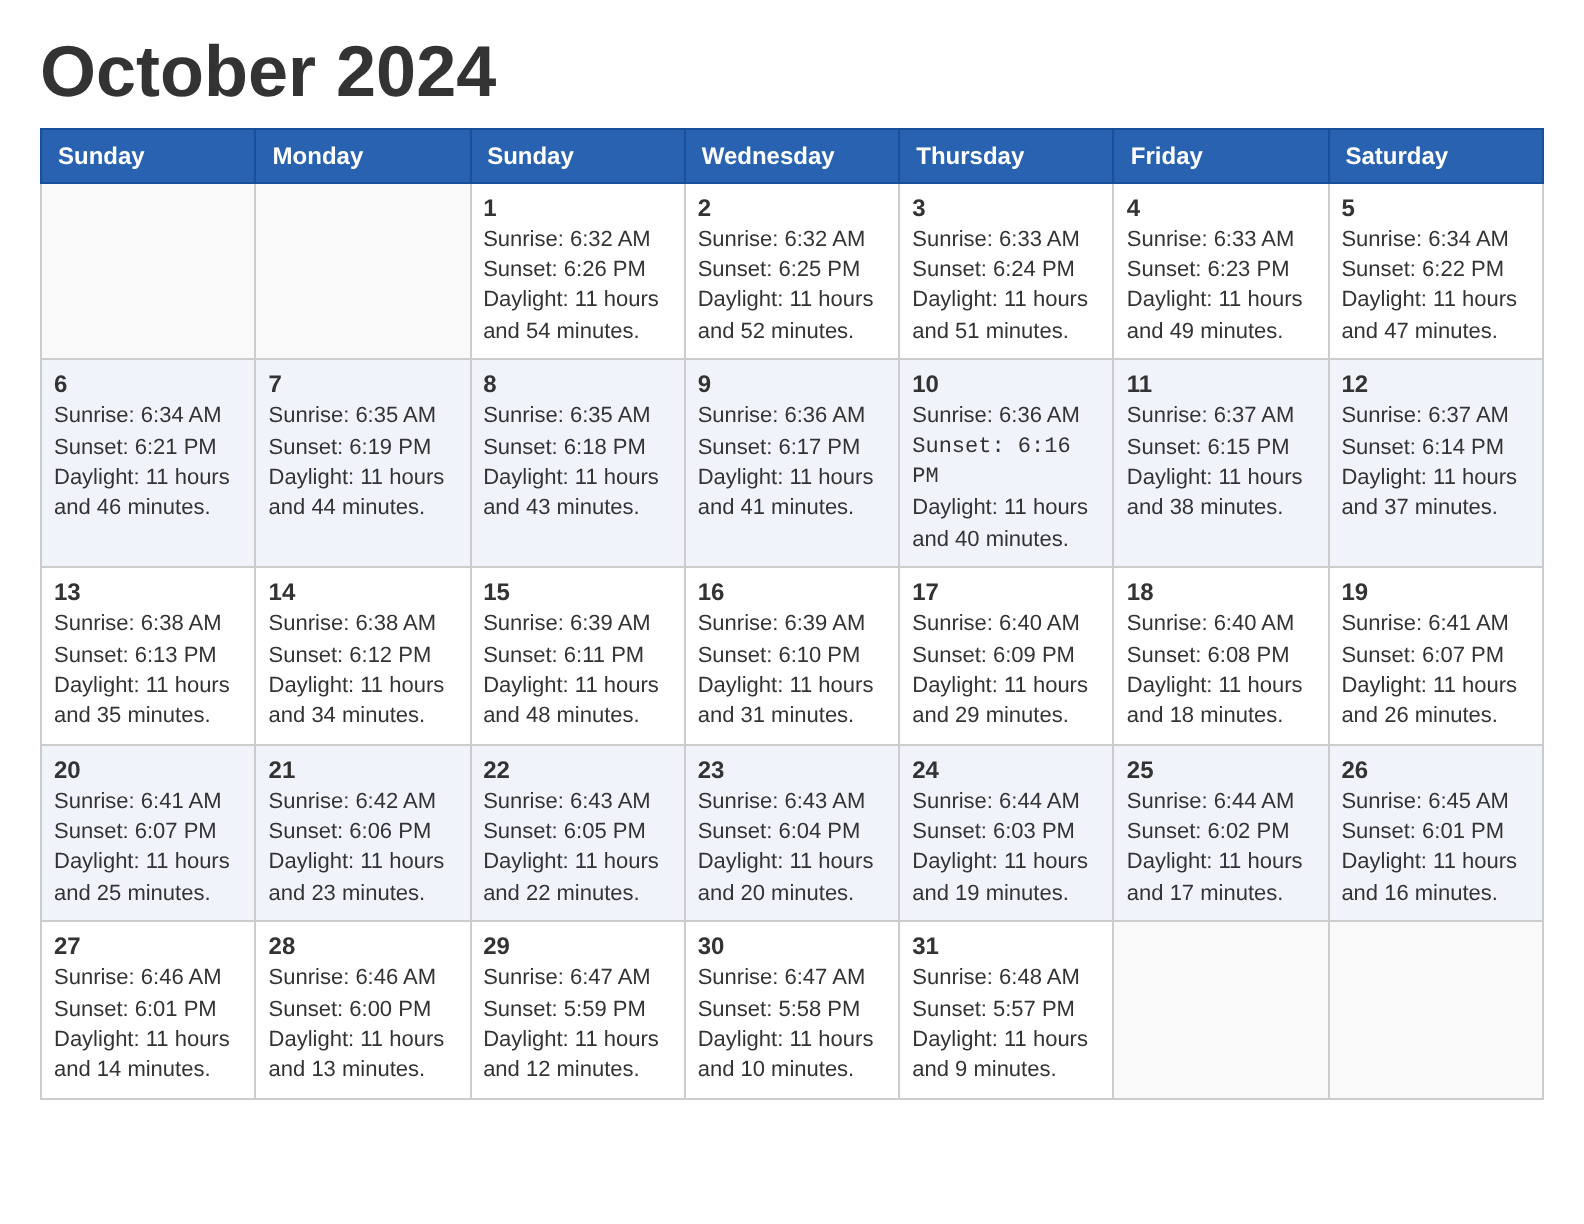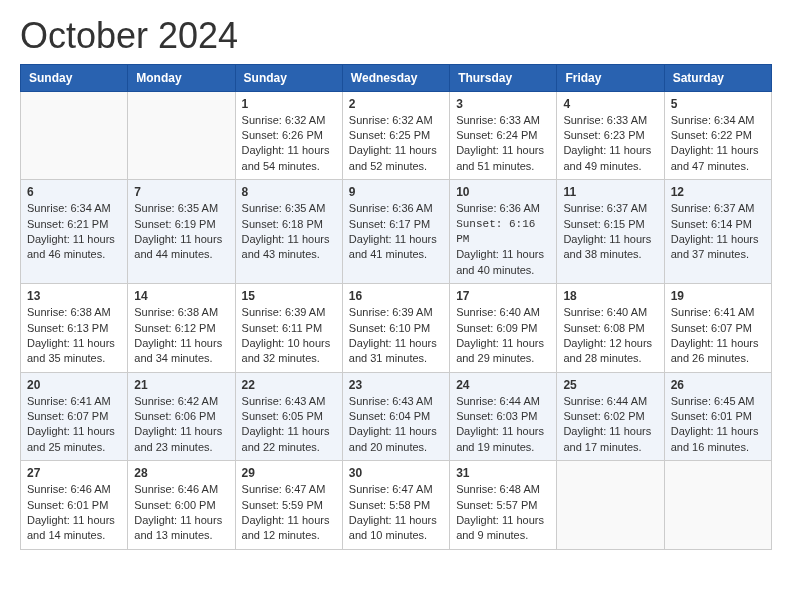--- a/index.html
+++ b/index.html
@@ -30,21 +30,21 @@
     .logo-text span { color: #1a5ba6; }
     .logo-icon {
       width: 36px;
       height: 36px;
     }
     .title-block {
       text-align: right;
     }
     .month-title {
       font-size: 36px;
-      font-weight: normal;
+      font-weight: bold;
       color: #333;
       line-height: 1.1;
     }
     .location-title {
       font-size: 16px;
       color: #555;
       margin-top: 2px;
     }
     .calendar {
       width: 100%;
@@ -189,39 +189,39 @@
         <td>
           <span class="day-num">14</span>
           <div style="line-height: 1.4;">Sunrise: 6:38 AM</div>
           <div style="line-height: 1.4;">Sunset: 6:12 PM</div>
           <div style="line-height: 1.4;">Daylight: 11 hours and 34 minutes.</div>
         </td>
         <td>
           <span class="day-num">15</span>
           <div style="line-height: 1.4;">Sunrise: 6:39 AM</div>
           <div style="line-height: 1.4;">Sunset: 6:11 PM</div>
-          <div style="line-height: 1.4;">Daylight: 10 hours and 32 minutes.</div>
+          <div style="line-height: 1.4;">Daylight: 11 hours and 48 minutes.</div>
         </td>
         <td>
           <span class="day-num">16</span>
           <div style="line-height: 1.4;">Sunrise: 6:39 AM</div>
           <div style="line-height: 1.4;">Sunset: 6:10 PM</div>
           <div style="line-height: 1.4;">Daylight: 11 hours and 31 minutes.</div>
         </td>
         <td>
           <span class="day-num">17</span>
           <div style="line-height: 1.4;">Sunrise: 6:40 AM</div>
           <div style="line-height: 1.4;">Sunset: 6:09 PM</div>
           <div style="line-height: 1.4;">Daylight: 11 hours and 29 minutes.</div>
         </td>
         <td>
           <span class="day-num">18</span>
           <div style="line-height: 1.4;">Sunrise: 6:40 AM</div>
           <div style="line-height: 1.4;">Sunset: 6:08 PM</div>
-          <div style="line-height: 1.4;">Daylight: 12 hours and 28 minutes.</div>
+          <div style="line-height: 1.4;">Daylight: 11 hours and 18 minutes.</div>
         </td>
         <td>
           <span class="day-num">19</span>
           <div style="line-height: 1.4;">Sunrise: 6:41 AM</div>
           <div style="line-height: 1.4;">Sunset: 6:07 PM</div>
           <div style="line-height: 1.4;">Daylight: 11 hours and 26 minutes.</div>
         </td>
       </tr>
       <tr>
         <td>

